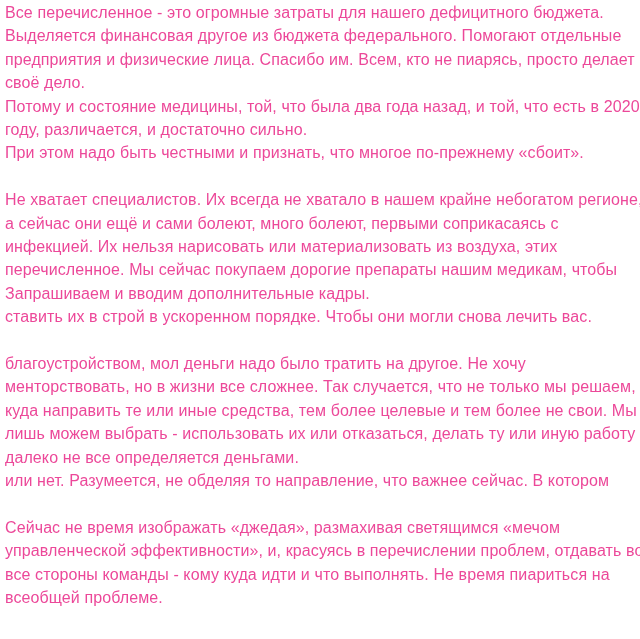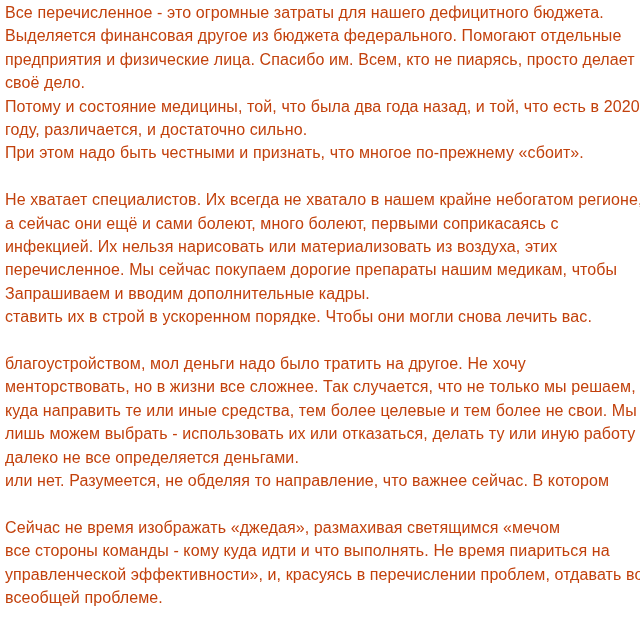--- a/index.html
+++ b/index.html
@@ -11,21 +11,21 @@
     height: 639px;
     overflow: hidden;
     background: #ffffff;
     font-family: "Liberation Sans", "DejaVu Sans", sans-serif;
   }
   .article {
     box-sizing: border-box;
     width: 640px;
     height: 639px;
     padding: 1px 5px 0 5px;
-    color: #c2410c;
+    color: #ec4899;
     font-size: 16px;
     line-height: 23.4px;
     letter-spacing: 0.1px;
   }
   .para {
     margin: 0 0 23.4px 0;
   }
   .para:last-child {
     margin-bottom: 16px;
   }
@@ -57,17 +57,17 @@
     <div class="para">
       <div class="line">благоустройством, мол деньги надо было тратить на другое. Не хочу</div>
       <div class="line">менторствовать, но в жизни все сложнее. Так случается, что не только мы решаем,</div>
       <div class="line">куда направить те или иные средства, тем более целевые и тем более не свои. Мы</div>
       <div class="line">лишь можем выбрать - использовать их или отказаться, делать ту или иную работу</div>
       <div class="line">далеко не все определяется деньгами.</div>
       <div class="line">или нет. Разумеется, не обделяя то направление, что важнее сейчас. В котором</div>
     </div>
     <div class="para">
       <div class="line">Сейчас не время изображать «джедая», размахивая светящимся «мечом</div>
+      <div class="line">управленческой эффективности», и, красуясь в перечислении проблем, отдавать во</div>
       <div class="line">все стороны команды - кому куда идти и что выполнять. Не время пиариться на</div>
-      <div class="line">управленческой эффективности», и, красуясь в перечислении проблем, отдавать во</div>
       <div class="line">всеобщей проблеме.</div>
     </div>
   </div>
 
 </body></html>

